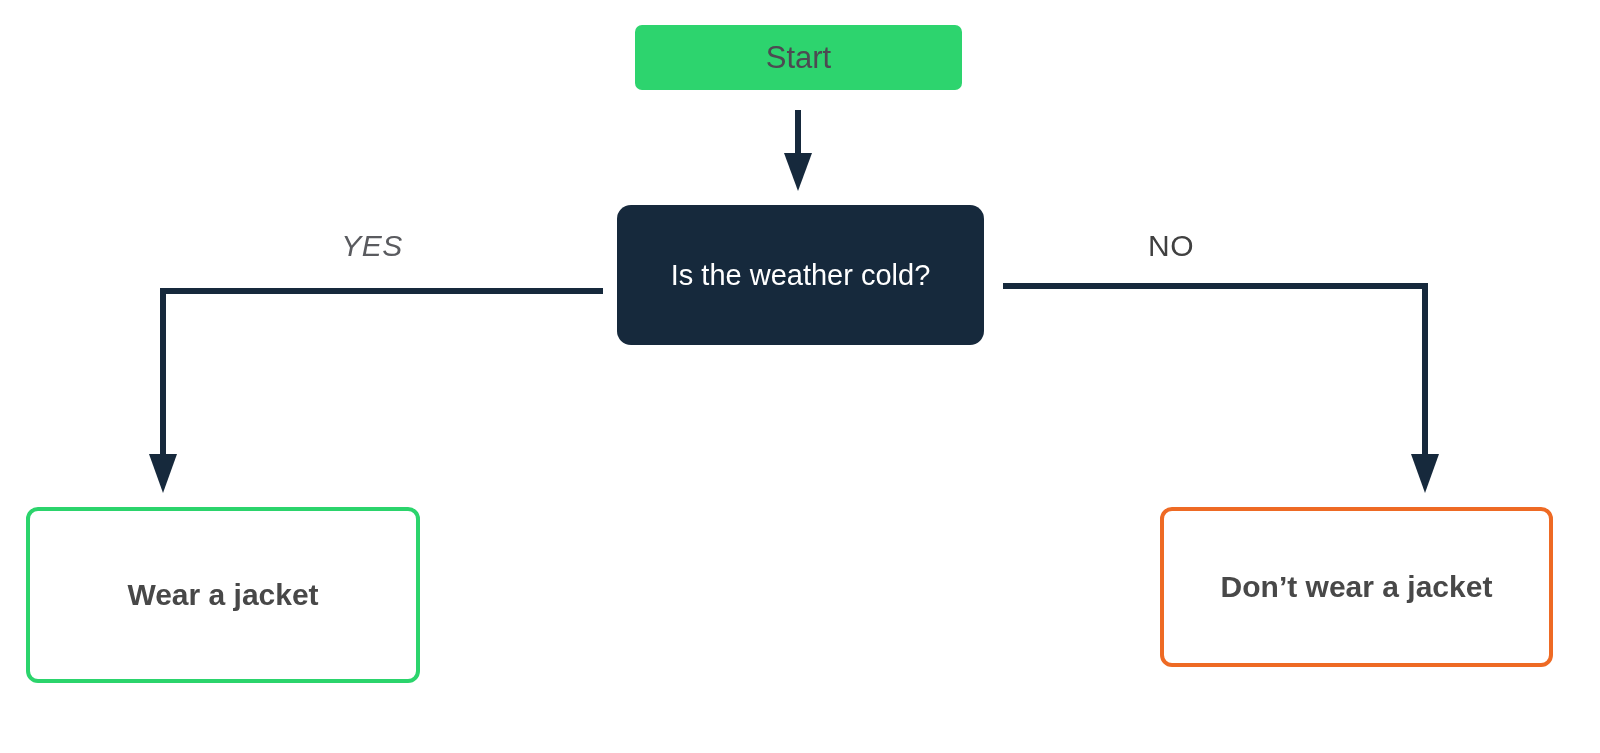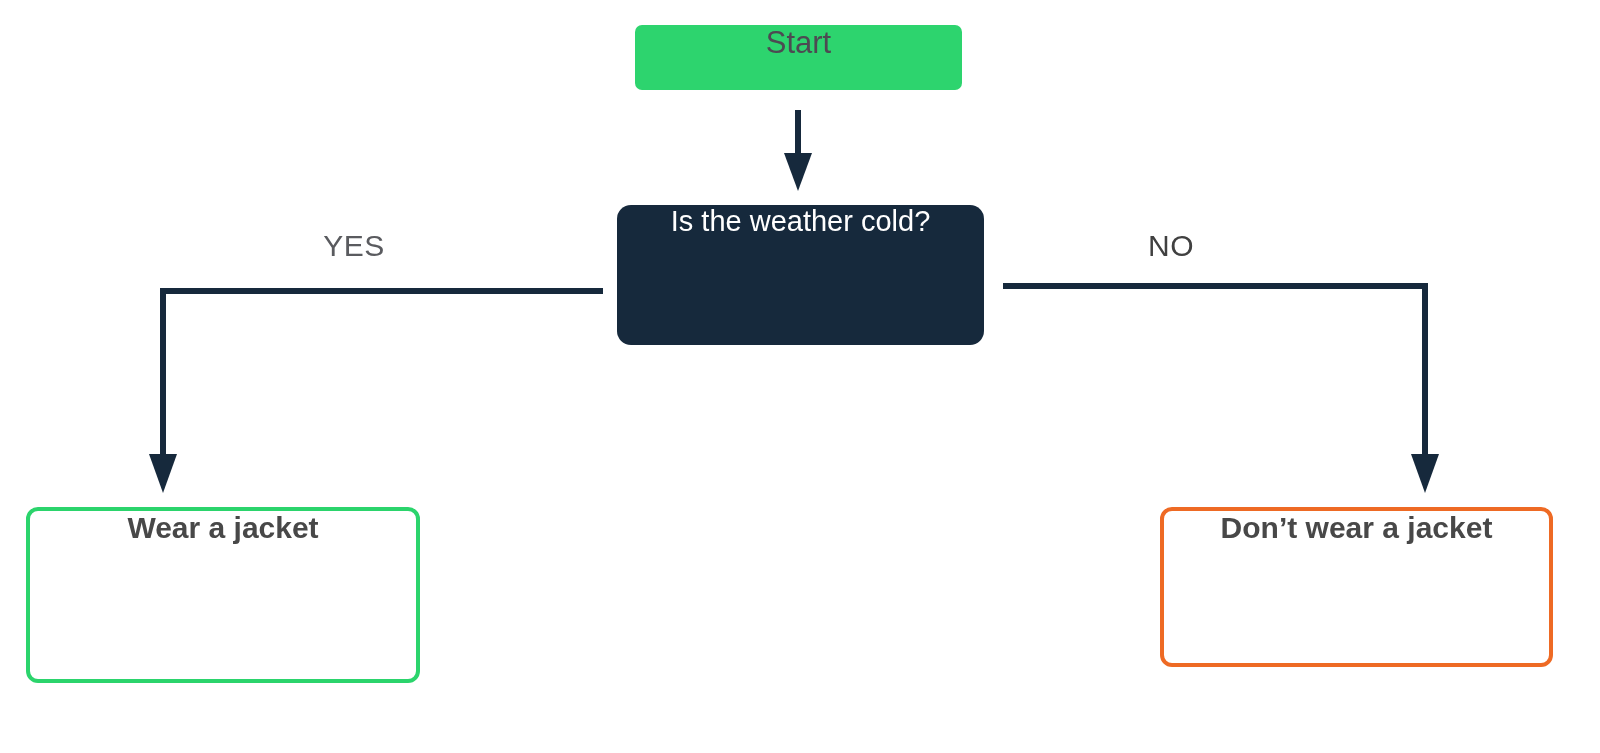--- a/index.html
+++ b/index.html
@@ -21,20 +21,21 @@
     stroke: #16293c;
     stroke-width: 6;
     fill: none;
     stroke-linejoin: miter;
   }
   .edge-head { fill: #16293c; stroke: none; }
 
   .node {
     position: absolute;
     display: flex;
+    align-items: center;
     justify-content: center;
     box-sizing: border-box;
     text-align: center;
   }
   .node-start {
     left: 635px; top: 25px;
     width: 327px; height: 65px;
     background: #2dd46e;
     border-radius: 7px;
     color: #4d4a52;
@@ -70,21 +71,21 @@
   .edge-label {
     position: absolute;
     width: 84px;
     top: 229px;
     text-align: center;
     color: #5a5b5f;
     font-size: 30px;
     font-weight: 400;
     letter-spacing: 0.5px;
   }
-  .edge-label-yes { left: 312px; }
+  .edge-label-yes { left: 330px; font-style: italic; }
   .edge-label-no  { left: 1129px; }
 </style>
 </head>
 <body>
 
 <div class="canvas">
 
   <svg class="connectors" viewBox="0 0 1600 753" aria-hidden="true">
 
     <g>

